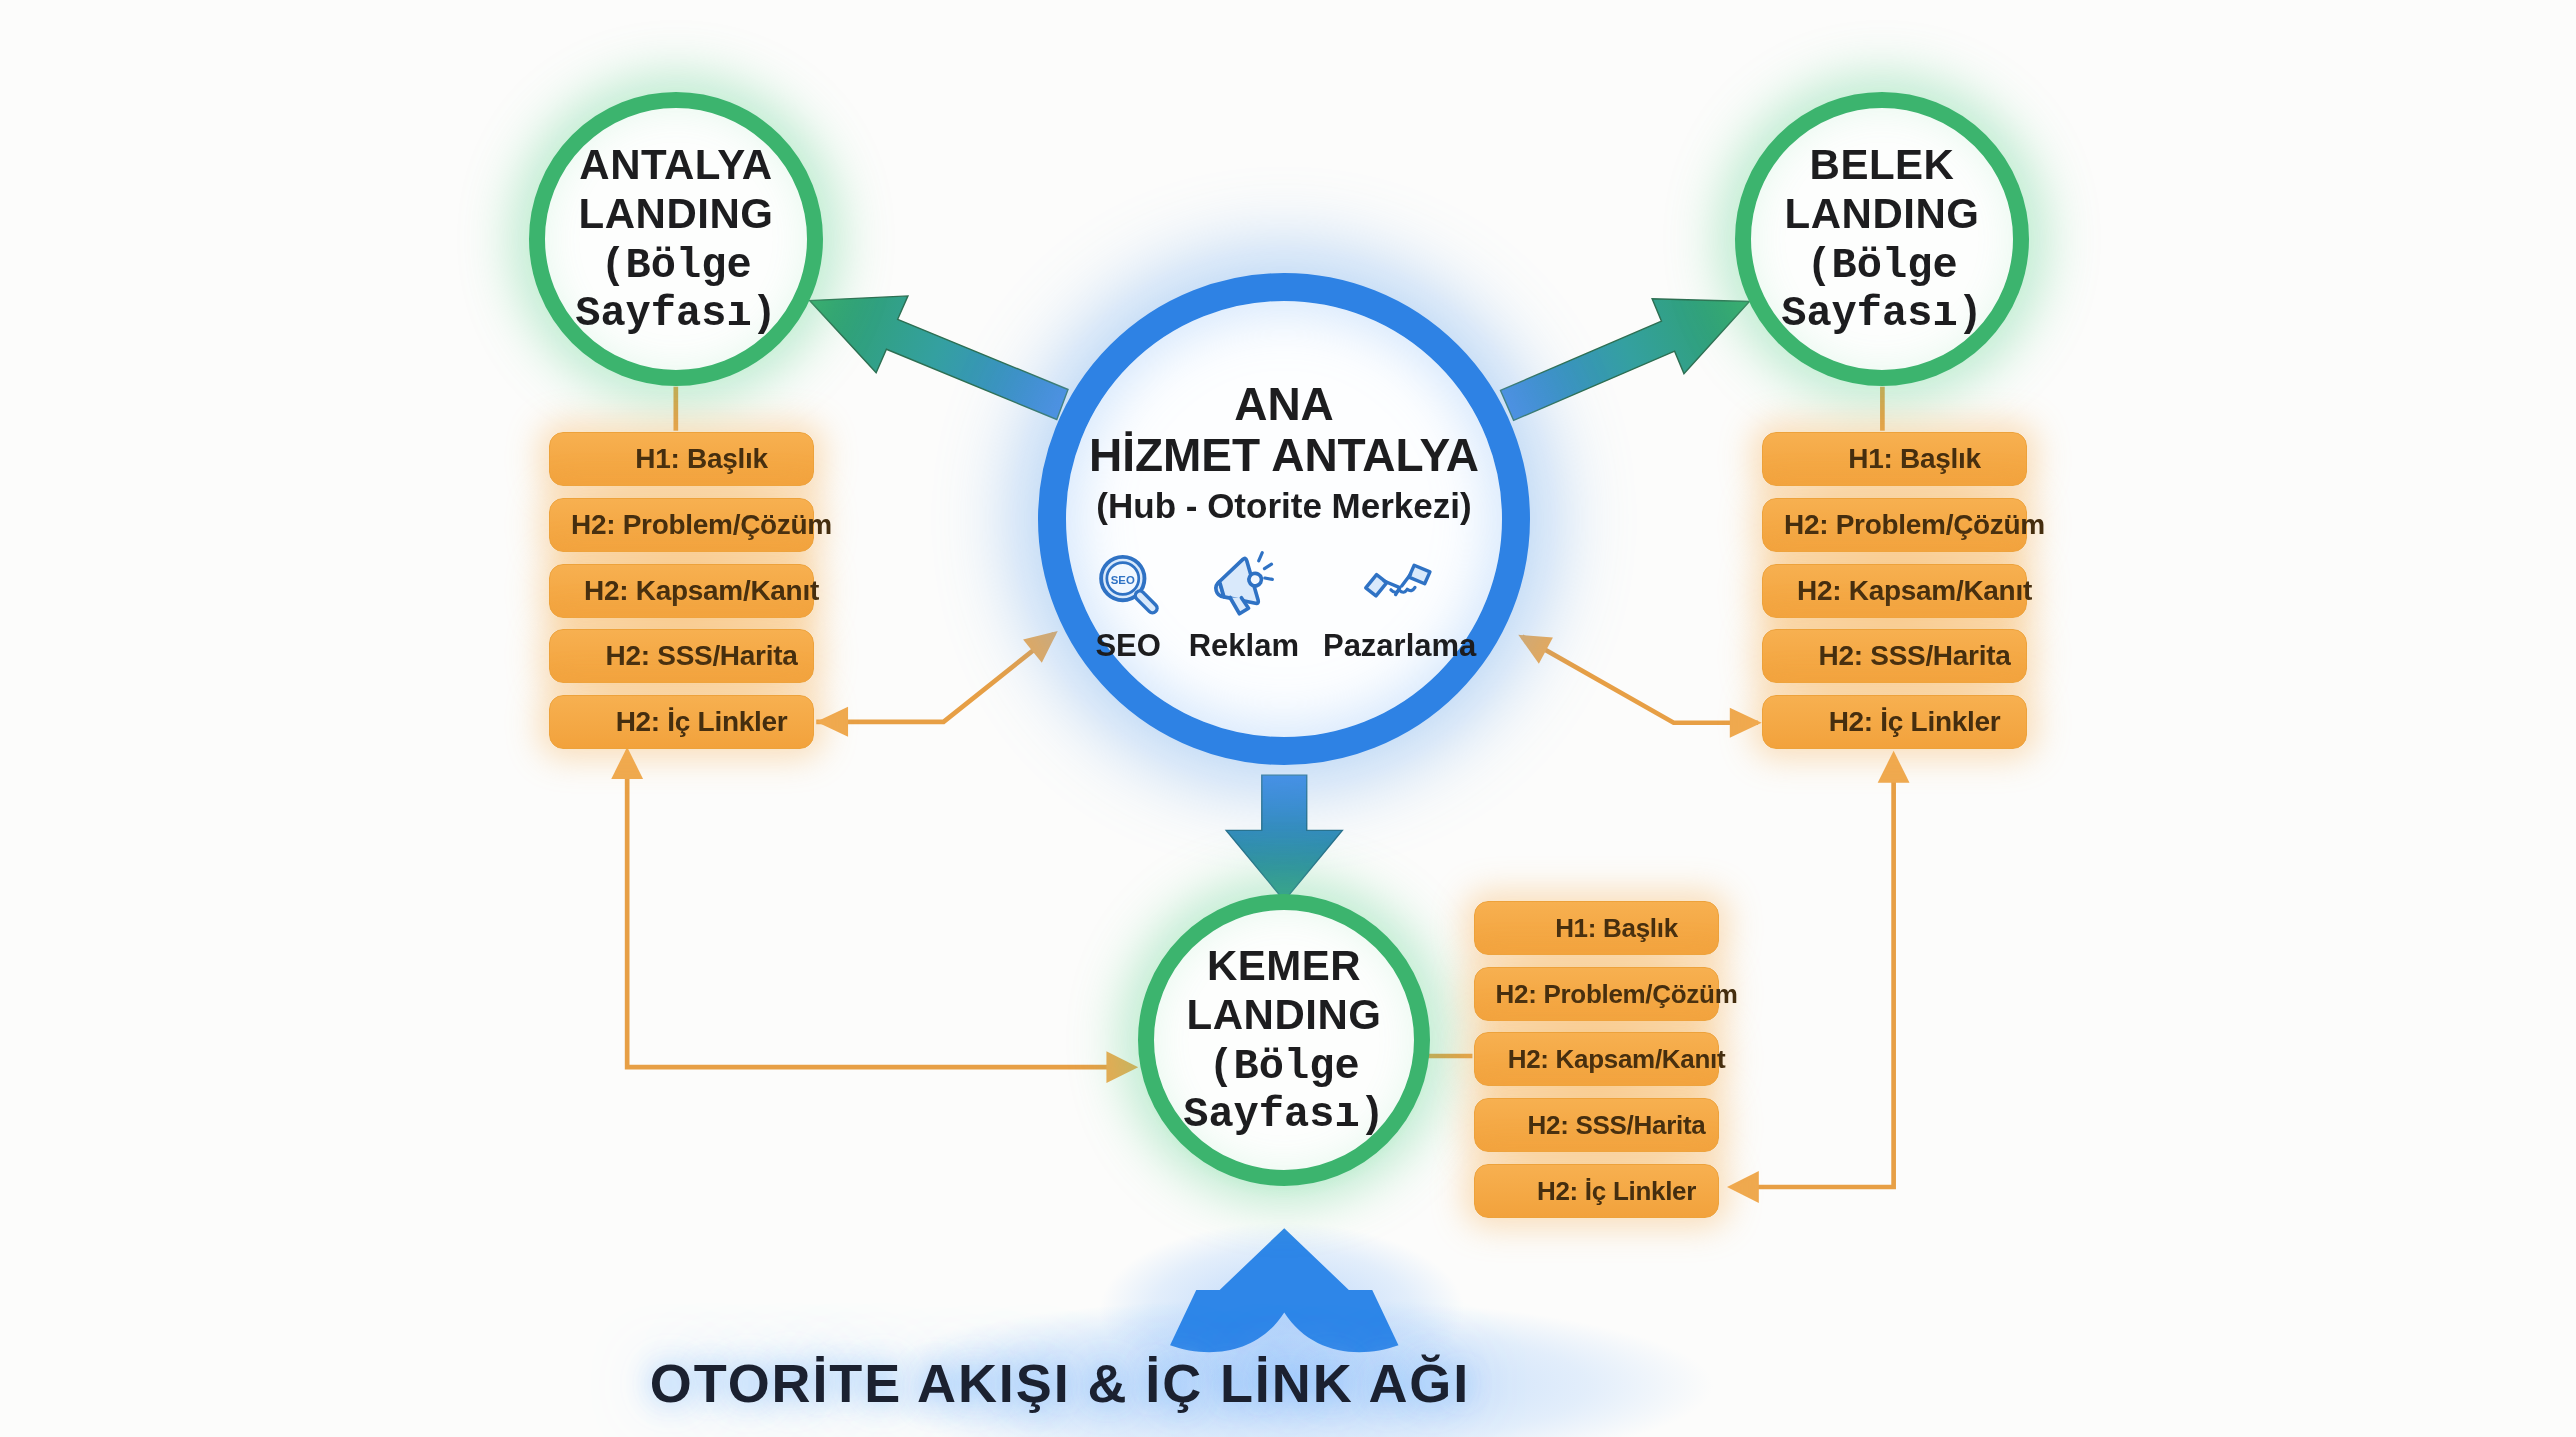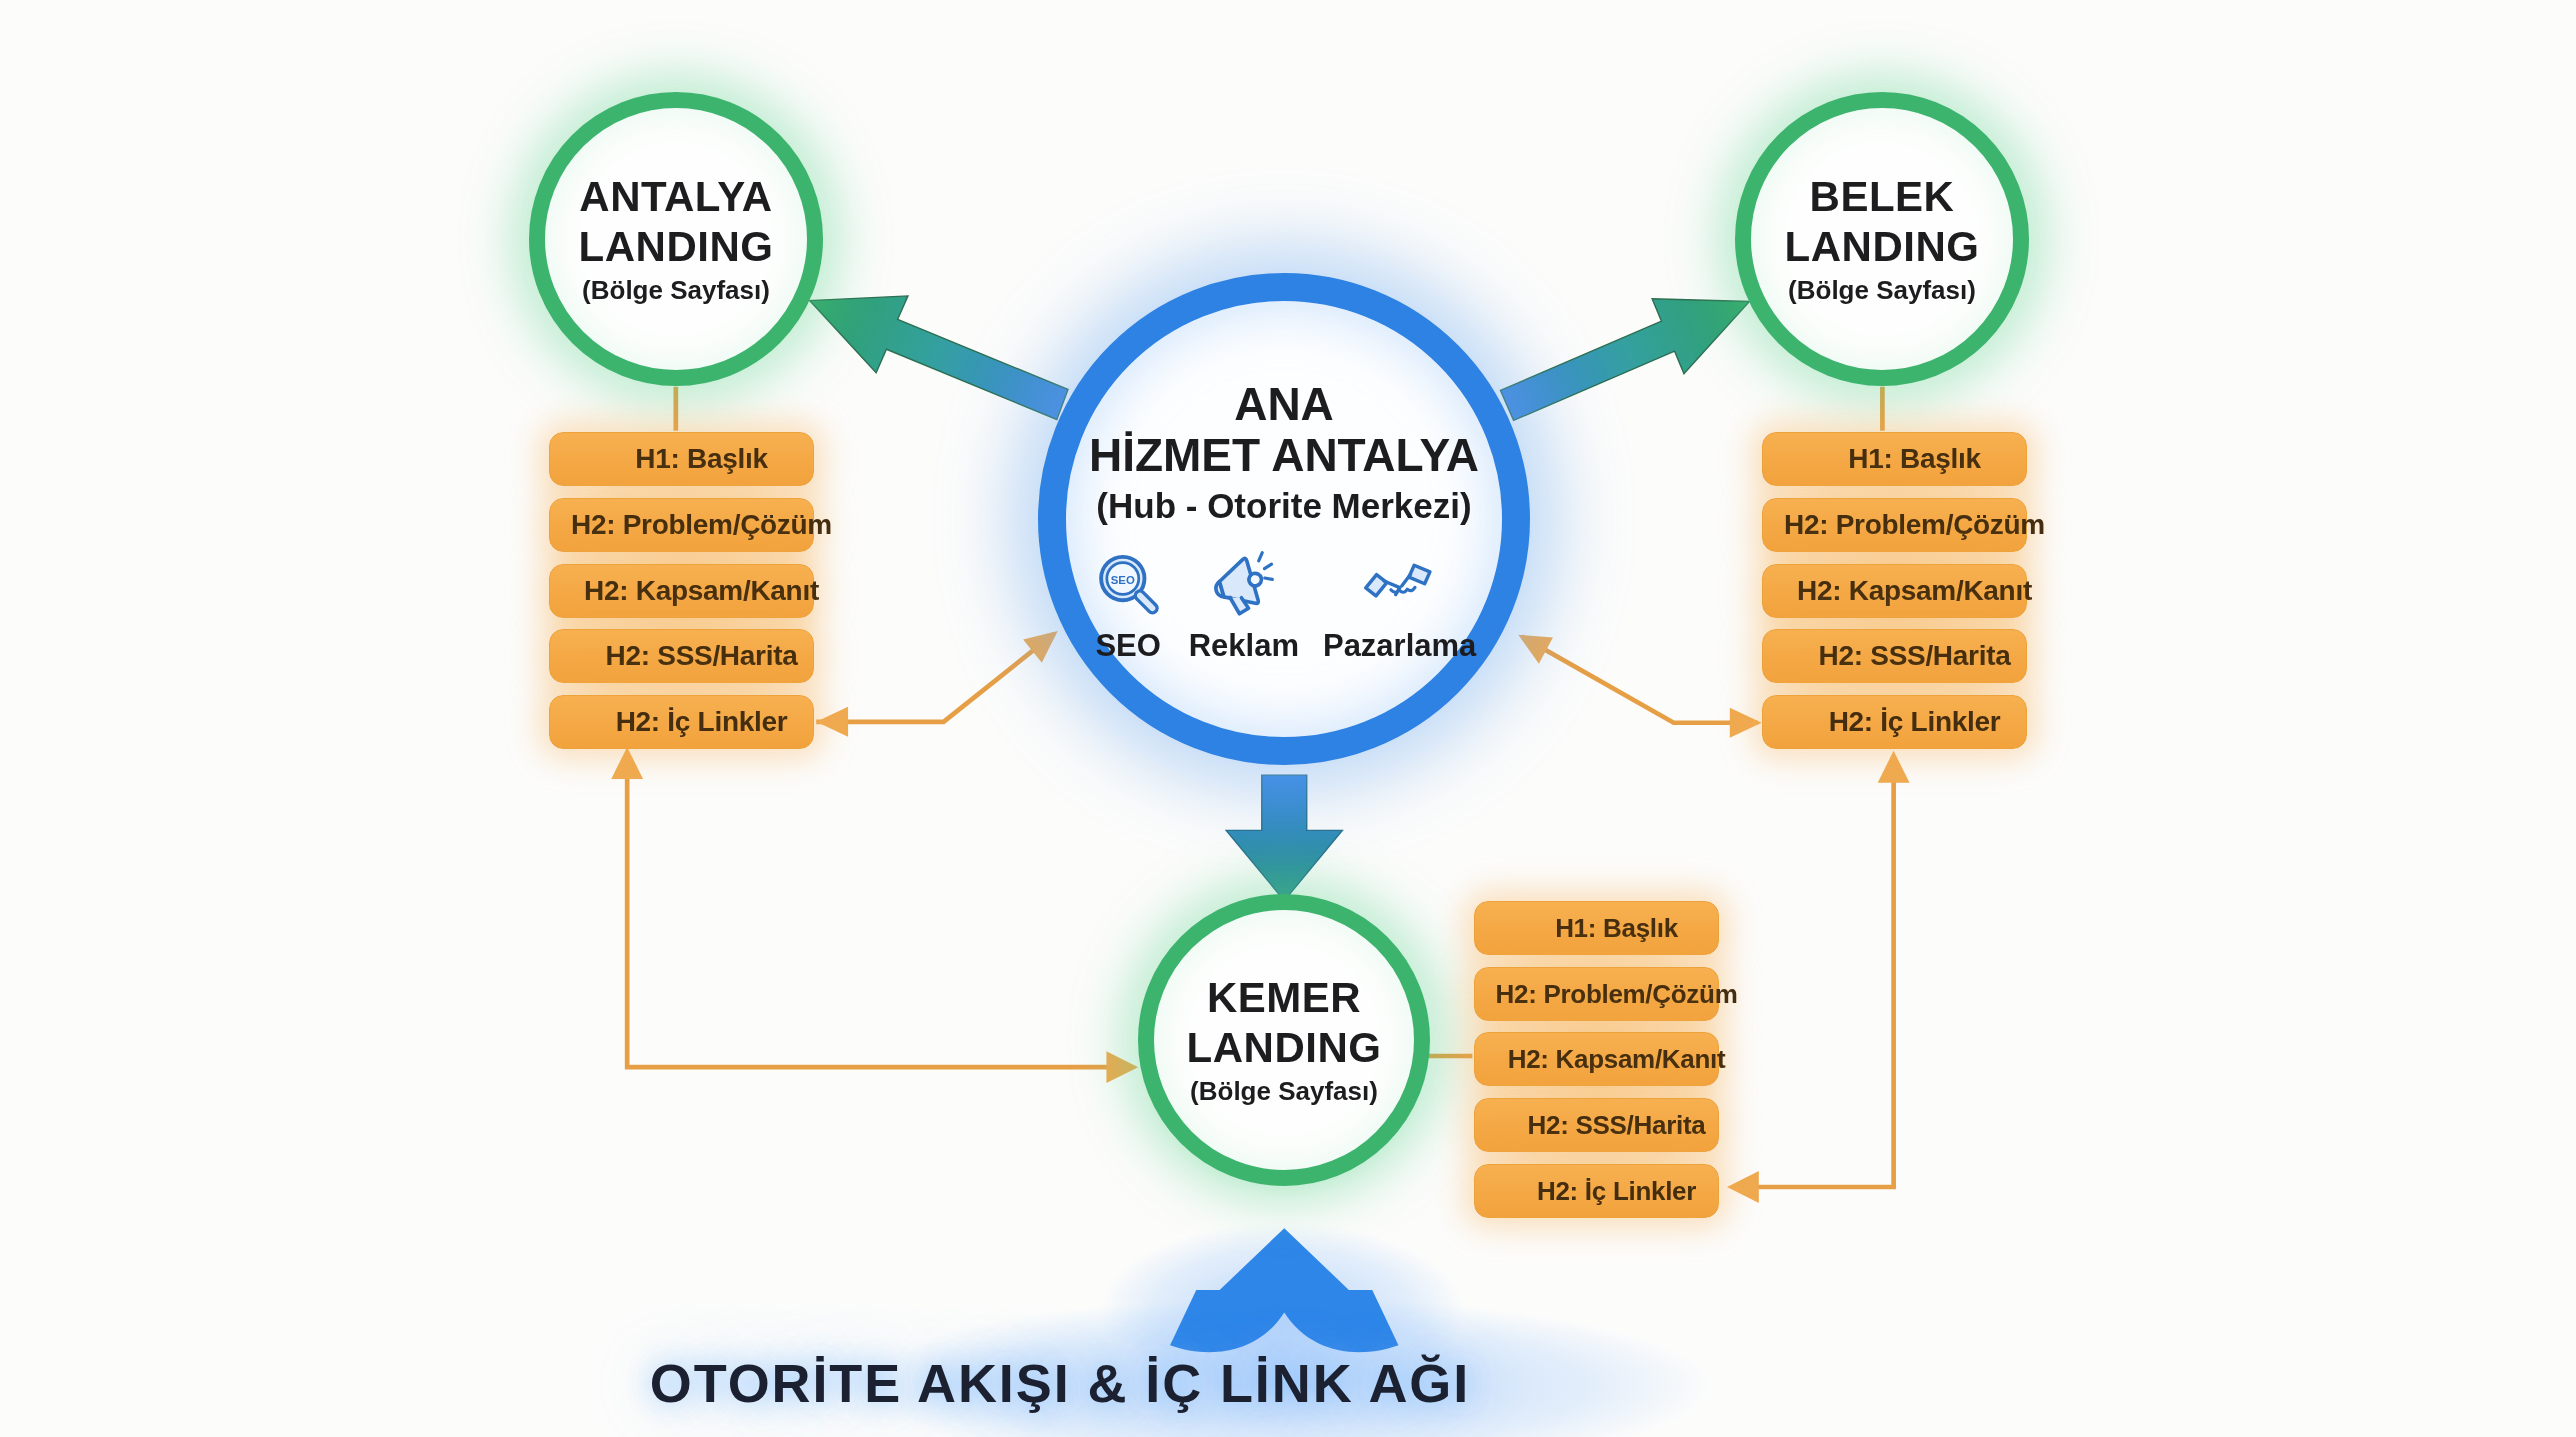--- a/index.html
+++ b/index.html
@@ -21,21 +21,21 @@
   .node{
     position:absolute;z-index:3;border-radius:50%;box-sizing:border-box;
     display:flex;flex-direction:column;align-items:center;justify-content:center;
     text-align:center;background:#fdfefd;
   }
   .node.green{
     border:16px solid #3cb46e;
     box-shadow:0 0 51px 17px rgba(90,210,140,.40), inset 0 0 36px rgba(90,210,140,.14);
   }
   .node .big{font-size:42px;font-weight:bold;color:#1d1d1f;line-height:1.18;letter-spacing:0.5px;}
-  .node .sub{font-size:26px;font-weight:bold;color:#1d1d1f;margin-top:3.7px;}
+  .node .sub{font-size:42px;font-weight:bold;color:#1d1d1f;margin-top:3.7px;font-family:Liberation Mono, monospace;}
   .hub{
     position:absolute;z-index:3;border-radius:50%;box-sizing:border-box;
     border:28px solid #2e82e4;background:#fdfeff;
     box-shadow:0 0 75px 26px rgba(110,170,240,.45), inset 0 0 51px 11.2px rgba(140,190,245,.35);
     display:flex;flex-direction:column;align-items:center;justify-content:center;
   }
   .hub .l1{font-size:46px;font-weight:bold;color:#1d1d1f;line-height:1.1;}
   .hub .l2{font-size:46px;font-weight:bold;color:#1d1d1f;line-height:1.1;}
   .hub .sub{font-size:35px;font-weight:bold;color:#1d1d1f;margin-top:5.6px;}
   .hub-icons{display:flex;align-items:flex-end;gap:24px;margin-top:24px;}

